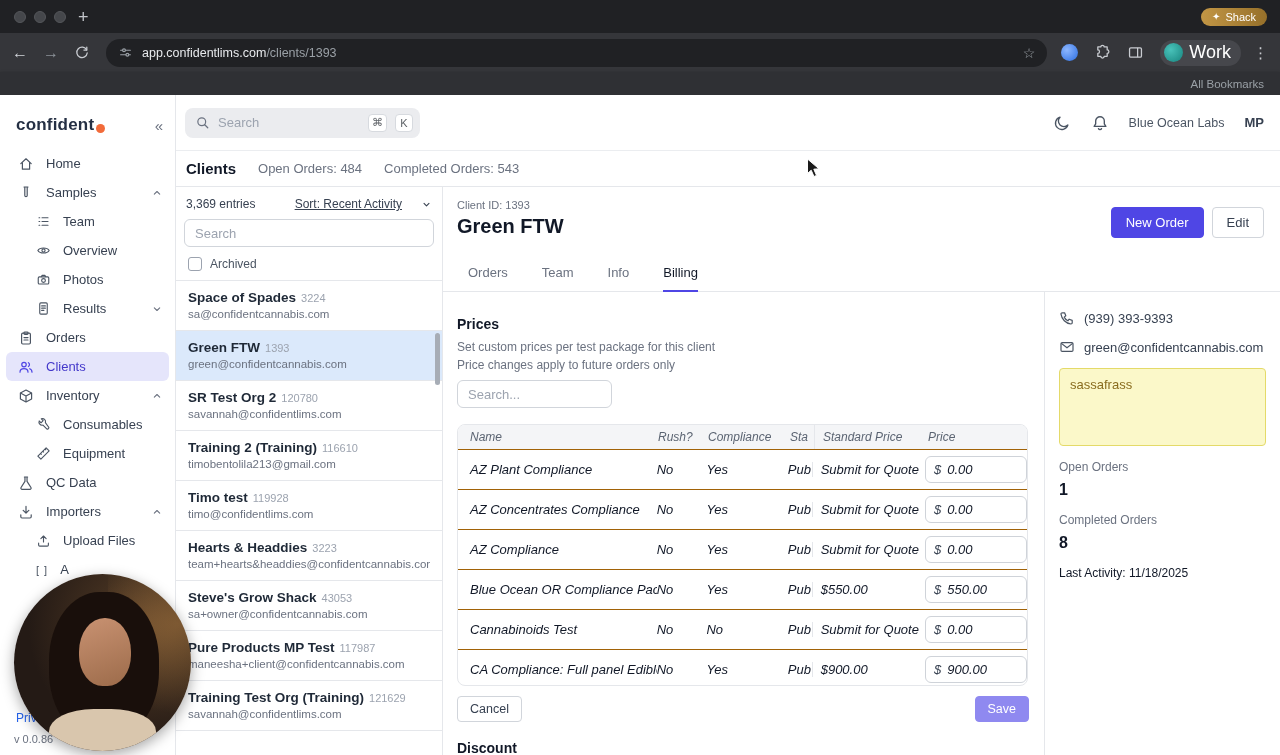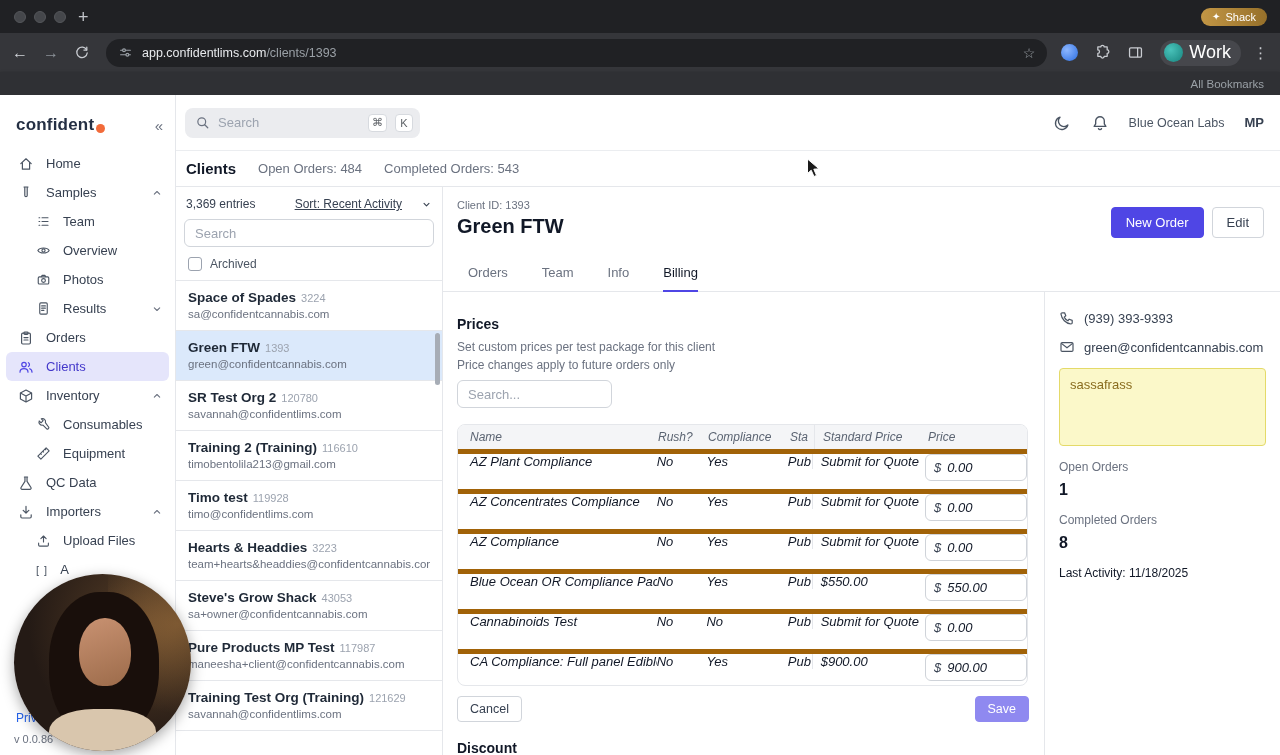--- a/index.html
+++ b/index.html
@@ -100,21 +100,21 @@
   .tab.active { color:#111827; font-weight:500; border-bottom:2px solid #4f46e5; margin-bottom:-1px; }
 
   .detail-body { flex:1; display:flex; min-height:0; }
   .billing { width:602px; border-right:1px solid #e5e7eb; padding:24px 16px 0 14px; overflow:hidden; }
   .prices-title, .discount-title { font-size:14px; font-weight:700; color:#111827; }
   .prices-desc { font-size:12px; color:#6b7280; margin-top:6px; line-height:1.5; }
   .prices-search { width:155px; margin:6px 0 16px; }
   .price-table { border:1px solid #e5e7eb; border-radius:8px; height:262px; overflow:hidden; background:#fff;font-style:italic; }
   .pt-head { display:flex; align-items:stretch; background:#f4f5f7; height:24px; font-size:12px; color:#5b6472; }
   .pt-head > div { display:flex; align-items:center; }
-  .pt-row { display:flex; align-items:flex-start; height:40px; border-top:5px solid #a16207; font-size:13px; color:#111827; }
+  .pt-row { display:flex; align-items:center; height:40px; border-top:1px solid #a16207; font-size:13px; color:#111827; }
   .pt-row > div { display:flex; align-items:center; }
   .col-name { width:200px; padding-left:12px; white-space:nowrap; overflow:hidden; }
   .col-rush { width:50px; }
   .col-comp { width:82px; }
   .col-status { width:24px; overflow:hidden; white-space:nowrap; }
   .col-std { width:108px; padding-left:8px; border-left:1px solid #e5e7eb; white-space:nowrap; overflow:hidden; }
   .col-price { flex:1; padding-left:6px; }
   .price-box { display:flex; align-items:center; gap:6px; width:102px; height:27px; border:1px solid #cfd3d9; border-radius:6px; padding:0 8px; font-size:13px; color:#111827; background:#fff; }
   .price-box .cur { color:#374151; }
   .table-actions { display:flex; justify-content:space-between; gap:8px; margin-top:10px; width:572px; }

